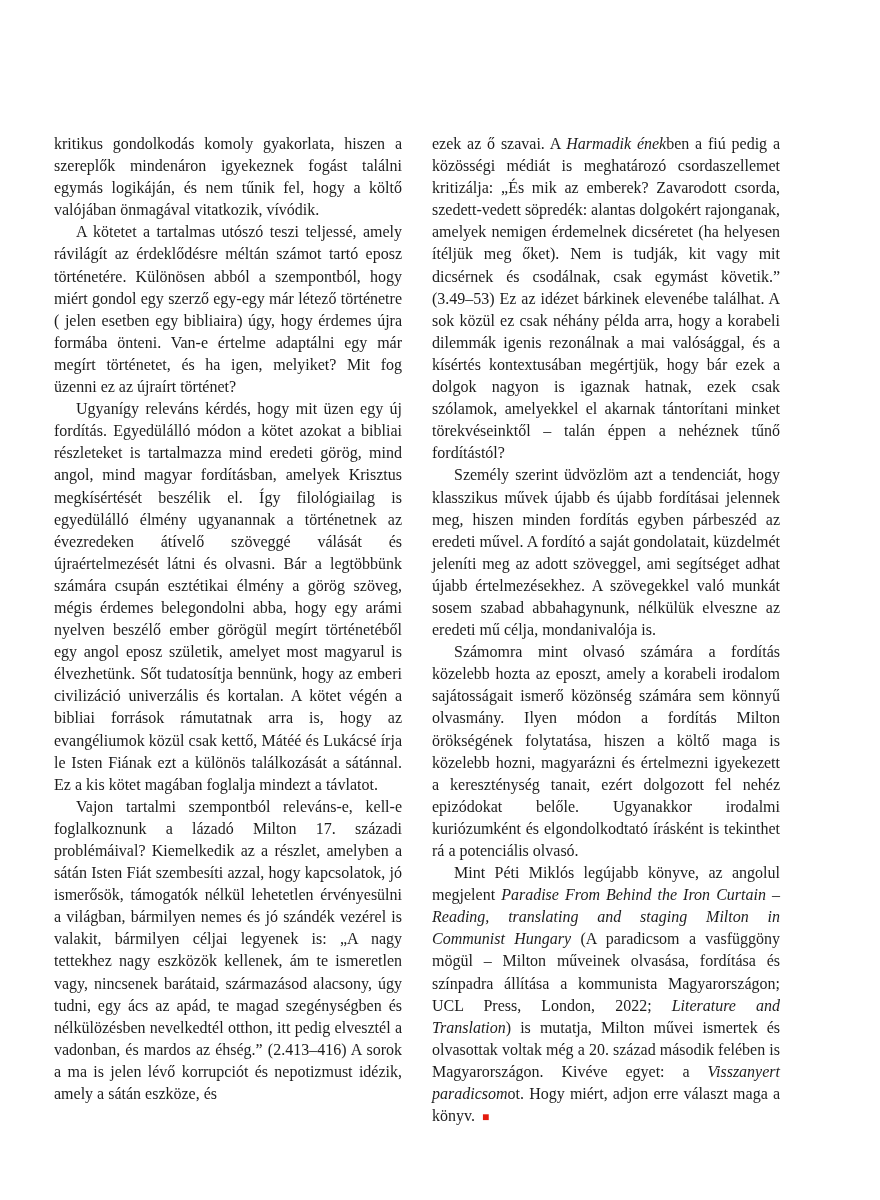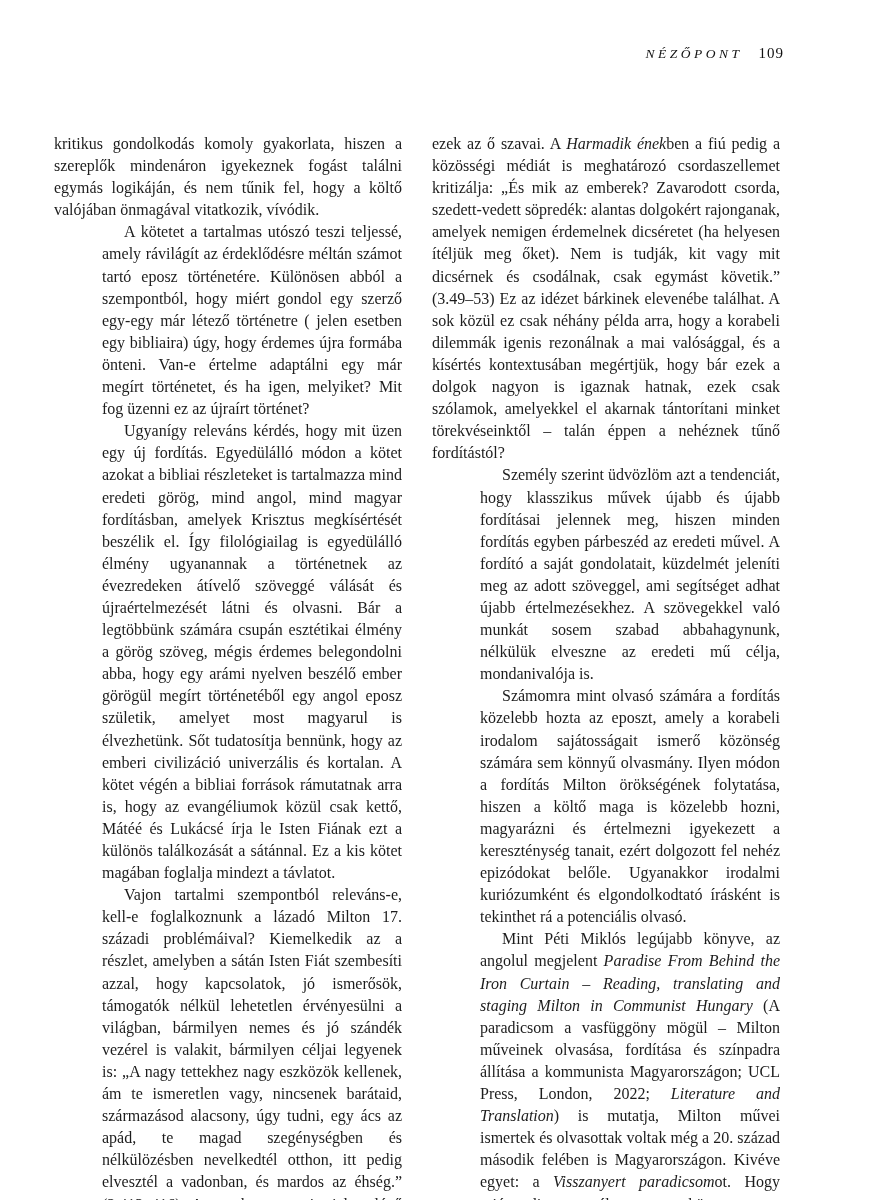--- a/index.html
+++ b/index.html
@@ -49,40 +49,35 @@
     font-size: 16px;
     line-height: 22.1px;
     text-align: justify;
   }
   .col p {
     margin: 0;
     padding: 0;
   }
   .col p.indent {
     text-indent: 22px;
-    margin-left: 48px;
   }
   .col em {
   }
   .end-mark {
     font-style: normal;
     font-size: 12px;
     margin-left: 7px;
     letter-spacing: 0;
   }
 </style>
 </head>
 <body>
 
 <div class="page">
 
-  <header class="running-head">
-    <span class="section-title">NÉZŐPONT</span>
-    <span class="page-number">109</span>
-  </header>
 
   <main class="article">
     <section class="col">
         <p class=""><span>kritikus gondolkodás komoly gyakorlata, hiszen a szereplők mindenáron igyekeznek fogást találni egymás logikáján, és nem tűnik fel, hogy a költő valójában önmagával vitatkozik, vívódik.</span></p>
         <p class="indent"><span>A kötetet a tartalmas utószó teszi teljessé, amely rávilágít az érdeklődésre méltán számot tartó eposz történetére. Különösen abból a szempontból, hogy miért gondol egy szerző egy-egy már létező történetre ( jelen esetben egy bibliaira) úgy, hogy érdemes újra formába önteni. Van-e értelme adaptálni egy már megírt történetet, és ha igen, melyiket? Mit fog üzenni ez az újraírt történet?</span></p>
         <p class="indent"><span>Ugyanígy releváns kérdés, hogy mit üzen egy új fordítás. Egyedülálló módon a kötet azokat a bibliai részleteket is tartalmazza mind eredeti görög, mind angol, mind magyar fordításban, amelyek Krisztus megkísértését beszélik el. Így filológiailag is egyedülálló élmény ugyanannak a történetnek az évezredeken átívelő szöveggé válását és újraértelmezését látni és olvasni. Bár a legtöbbünk számára csupán esztétikai élmény a görög szöveg, mégis érdemes belegondolni abba, hogy egy arámi nyelven beszélő ember görögül megírt történetéből egy angol eposz születik, amelyet most magyarul is élvezhetünk. Sőt tudatosítja bennünk, hogy az emberi civilizáció univerzális és kortalan. A kötet végén a bibliai források rámutatnak arra is, hogy az evangéliumok közül csak kettő, Mátéé és Lukácsé írja le Isten Fiának ezt a különös találkozását a sátánnal. Ez a kis kötet magában foglalja mindezt a távlatot.</span></p>
         <p class="indent"><span>Vajon tartalmi szempontból releváns-e, kell-e foglalkoznunk a lázadó Milton 17. századi problémáival? Kiemelkedik az a részlet, amelyben a sátán Isten Fiát szembesíti azzal, hogy kapcsolatok, jó ismerősök, támogatók nélkül lehetetlen érvényesülni a világban, bármilyen nemes és jó szándék vezérel is valakit, bármilyen céljai legyenek is: „A nagy tettekhez nagy eszközök kellenek, ám te ismeretlen vagy, nincsenek barátaid, származásod alacsony, úgy tudni, egy ács az apád, te magad szegénységben és nélkülözésben nevelkedtél otthon, itt pedig elvesztél a vadonban, és mardos az éhség.” (2.413–416) A sorok a ma is jelen lévő korrupciót és nepotizmust idézik, amely a sátán eszköze, és</span></p>
       </section>
     <section class="col">
         <p class=""><span>ezek az ő szavai. A </span><em>Harmadik ének</em><span>ben a fiú pedig a közösségi médiát is meghatározó csordaszellemet kritizálja: „És mik az emberek? Zavarodott csorda, szedett-vedett söpredék: alantas dolgokért rajonganak, amelyek nemigen érdemelnek dicséretet (ha helyesen ítéljük meg őket). Nem is tudják, kit vagy mit dicsérnek és csodálnak, csak egymást követik.” (3.49–53) Ez az idézet bárkinek elevenébe találhat. A sok közül ez csak néhány példa arra, hogy a korabeli dilemmák igenis rezonálnak a mai valósággal, és a kísértés kontextusában megértjük, hogy bár ezek a dolgok nagyon is igaznak hatnak, ezek csak szólamok, amelyekkel el akarnak tántorítani minket törekvéseinktől – talán éppen a nehéznek tűnő fordítástól?</span></p>

